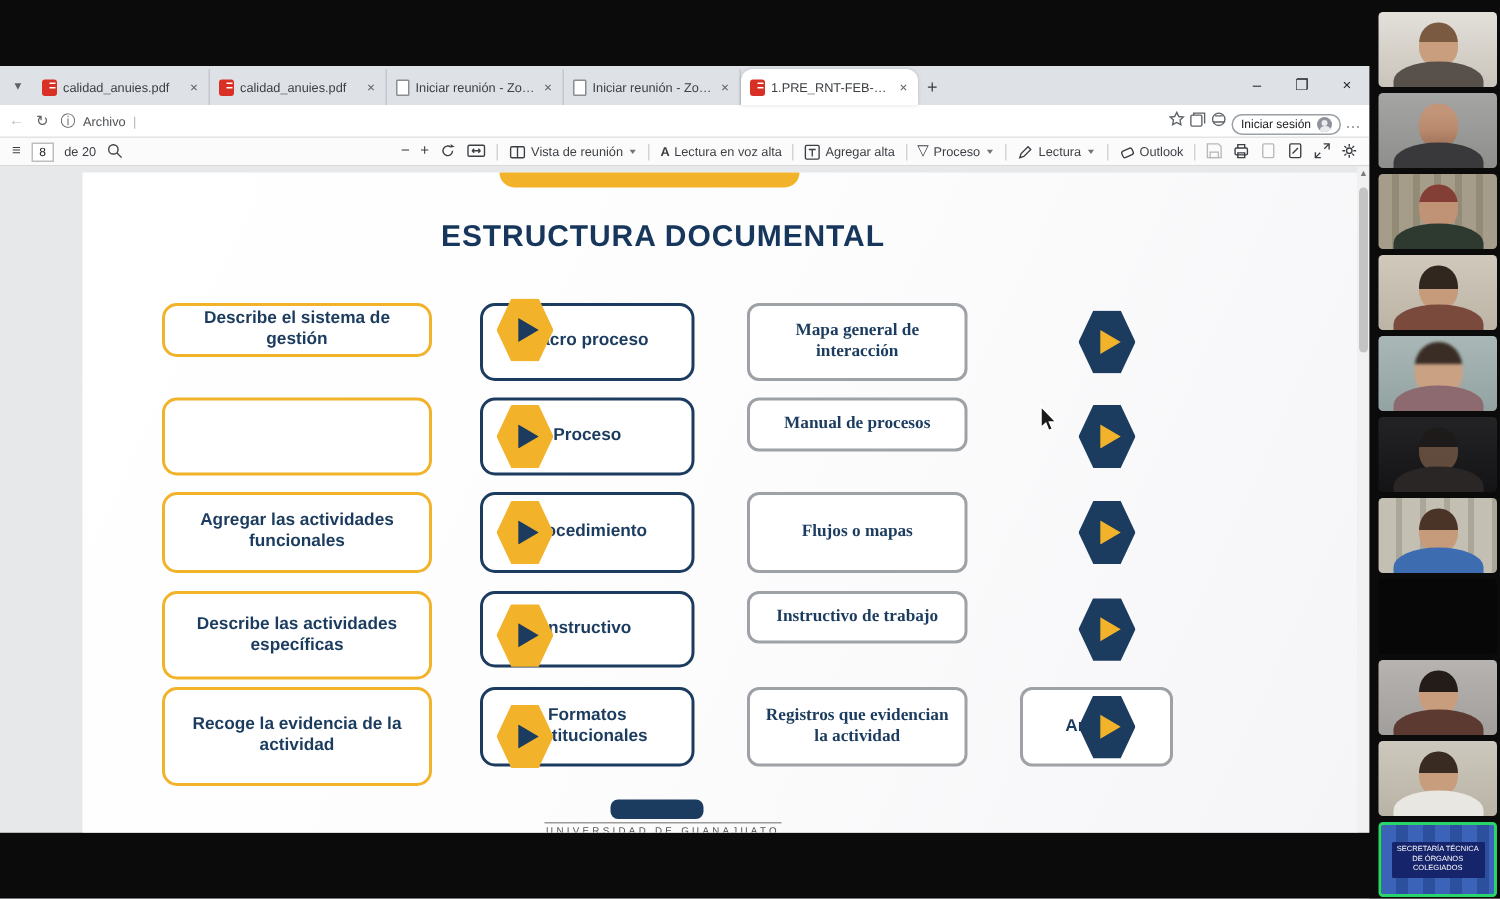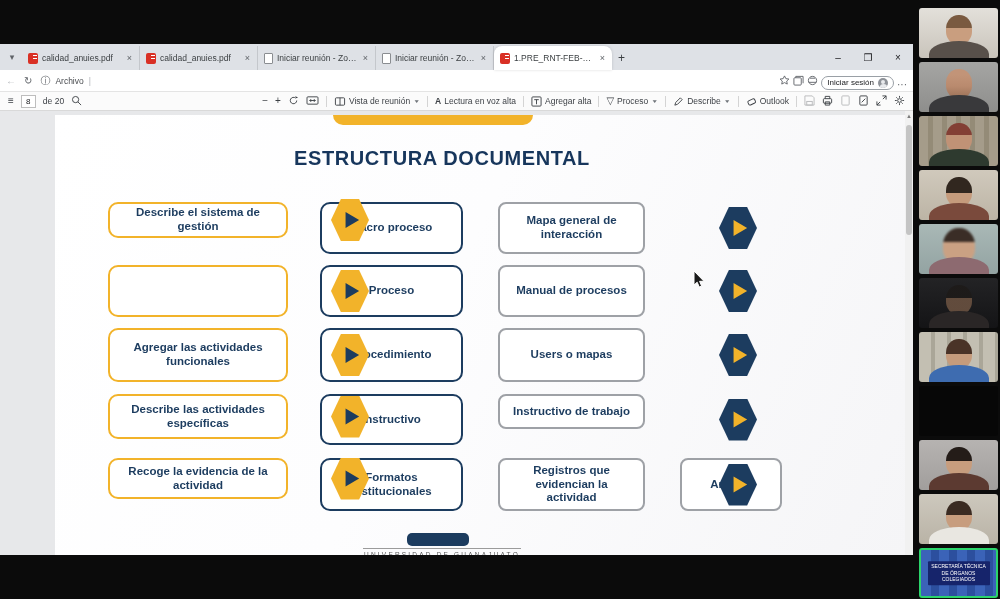--- a/index.html
+++ b/index.html
@@ -58,21 +58,21 @@
   
   .top-ribbon { position:absolute; left:278px; top:0; width:200px; height:10px; background:#f2b32a; border-radius:0 0 12px 12px; }
   .slide-title { position:absolute; left:97px; top:32px; width:580px; text-align:center;
                  font-size:20px; font-weight:800; letter-spacing:.6px; color:#17365c; }
   .drow { position:absolute; left:0; width:100%; }
   .dbox { position:absolute; display:flex; align-items:center; justify-content:center; text-align:center;
           background:#fff; border-radius:10px; padding:4px 10px;
           font-weight:700; font-size:11.5px; line-height:1.18; color:#1c3c5f; }
   .dbox.yellow { border:2.5px solid #f2b32a; left:53px; width:180px; }
   .dbox.navy   { border:2.5px solid #1c3c5f; left:265px; width:143px; }
-  .dbox.gray   { border:2px   solid #9ea1a6; left:443px; width:147px; border-radius:8px; }
+  .dbox.gray   { border:2px   solid #9ea1a6; left:443px; width:147px; border-radius:8px;font-family:Liberation Serif, serif; }
   .dbox.anexos { border:2px   solid #9ea1a6; left:625px; width:102px; border-radius:8px; }
   .hex { position:absolute; top:50%; transform:translateY(-50%); width:38px; height:42px;
          clip-path:polygon(26% 0,74% 0,100% 50%,74% 100%,26% 100%,0 50%); z-index:2;
          display:flex; align-items:center; justify-content:center; }
   .hex .tri { width:17px; height:19px; clip-path:polygon(15% 8%,95% 50%,15% 92%); margin-left:3px; }
   .hex.hy { background:#f2b32a; } .hex.hy .tri { background:#1c3c5f; }
   .hex.hn { background:#1c3c5f; } .hex.hn .tri { background:#f2b32a; }
   .hex.pos-left  { left:221px; } .hex.pos-mid { left:397px; }
 
   .footer-tab  { position:absolute; left:352px; top:418px; width:62px; height:13px; background:#1c3c5f; border-radius:5px; }
@@ -233,21 +233,21 @@
     <div class="tool">
       <span class="glyph">▽</span>
       <span>Proceso</span>
       <span class="chev">▼</span>
     </div>
     <span class="vsep"></span>
     <div class="tool">
       <svg width="11" height="11" viewBox="0 0 12 12">
           <path d="M2 10l1-3 5-5 2 2-5 5-3 1z" fill="none" stroke="#3b3f44"></path>
         </svg>
-      <span>Describe</span>
+      <span>Lectura</span>
       <span class="chev">▼</span>
     </div>
     <span class="vsep"></span>
     <div class="tool">
       <svg width="11" height="11" viewBox="0 0 12 12">
           <rect x="2" y="4" width="8" height="5" rx="1.5" transform="rotate(-25 6 6)" fill="none" stroke="#3b3f44"></rect>
         </svg>
       <span>Outlook</span>
     </div>
     <span class="vsep"></span>
@@ -318,63 +318,63 @@
           <div class="hex hy pos-left">
               <div class="tri"></div>
             </div>
         </div>
         <div class="dbox navy" style="height:52px">
           <span>Proceso</span>
           <div class="hex hn pos-mid">
               <div class="tri"></div>
             </div>
         </div>
-        <div class="dbox gray" style="height:52px">
+        <div class="dbox gray" style="height:36px">
           <span>Manual de procesos</span>
         </div>
       </div>
 
       <div class="drow" style="top:213px">
         <div class="dbox yellow" style="height:54px">
           <span>Agregar las actividades funcionales</span>
           <div class="hex hy pos-left">
               <div class="tri"></div>
             </div>
         </div>
         <div class="dbox navy" style="height:54px">
           <span>Procedimiento</span>
           <div class="hex hn pos-mid">
               <div class="tri"></div>
             </div>
         </div>
         <div class="dbox gray" style="height:54px">
-          <span>Users o mapas</span>
+          <span>Flujos o mapas</span>
         </div>
       </div>
 
       <div class="drow" style="top:279px">
-        <div class="dbox yellow" style="height:45px">
+        <div class="dbox yellow" style="height:59px">
           <span>Describe las actividades específicas</span>
           <div class="hex hy pos-left">
               <div class="tri"></div>
             </div>
         </div>
         <div class="dbox navy" style="height:51px">
           <span>Instructivo</span>
           <div class="hex hn pos-mid">
               <div class="tri"></div>
             </div>
         </div>
         <div class="dbox gray" style="height:35px">
           <span>Instructivo de trabajo</span>
         </div>
       </div>
 
       <div class="drow" style="top:343px">
-        <div class="dbox yellow" style="height:41px">
+        <div class="dbox yellow" style="height:66px">
           <span>Recoge la evidencia de la actividad</span>
           <div class="hex hy pos-left">
               <div class="tri"></div>
             </div>
         </div>
         <div class="dbox navy" style="height:53px">
           <span>Formatos institucionales</span>
           <div class="hex hn pos-mid">
               <div class="tri"></div>
             </div>

